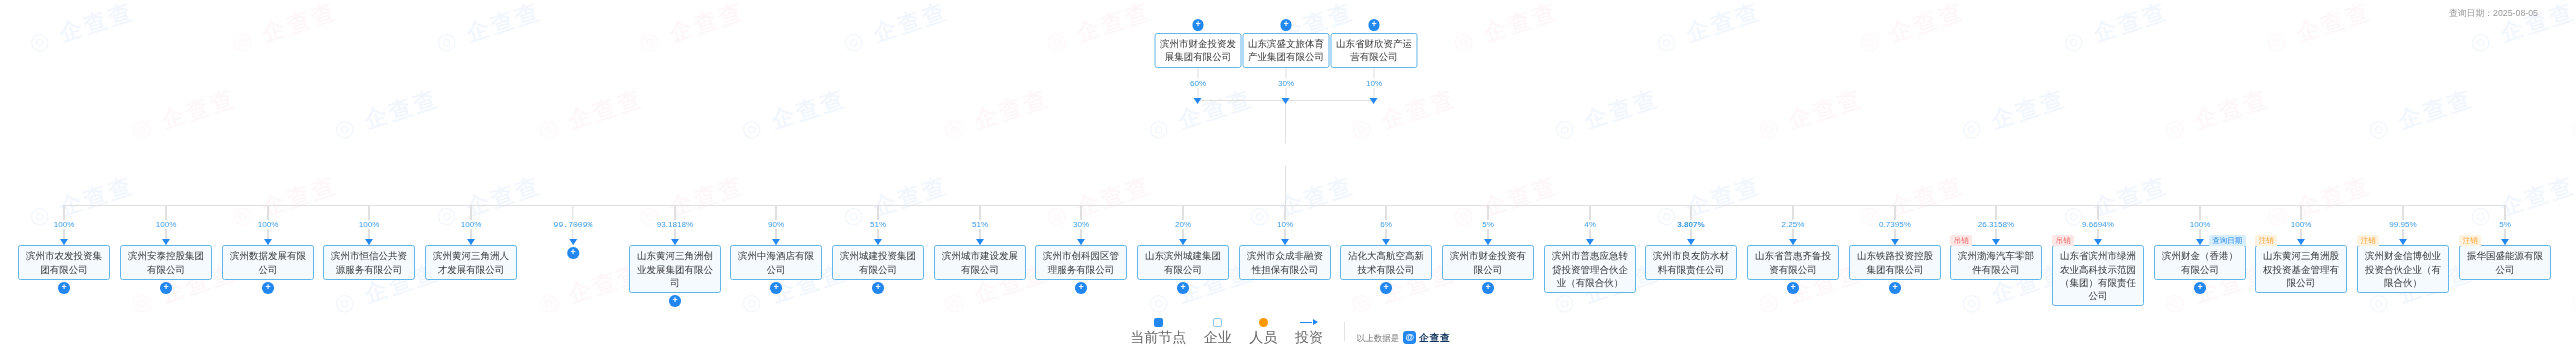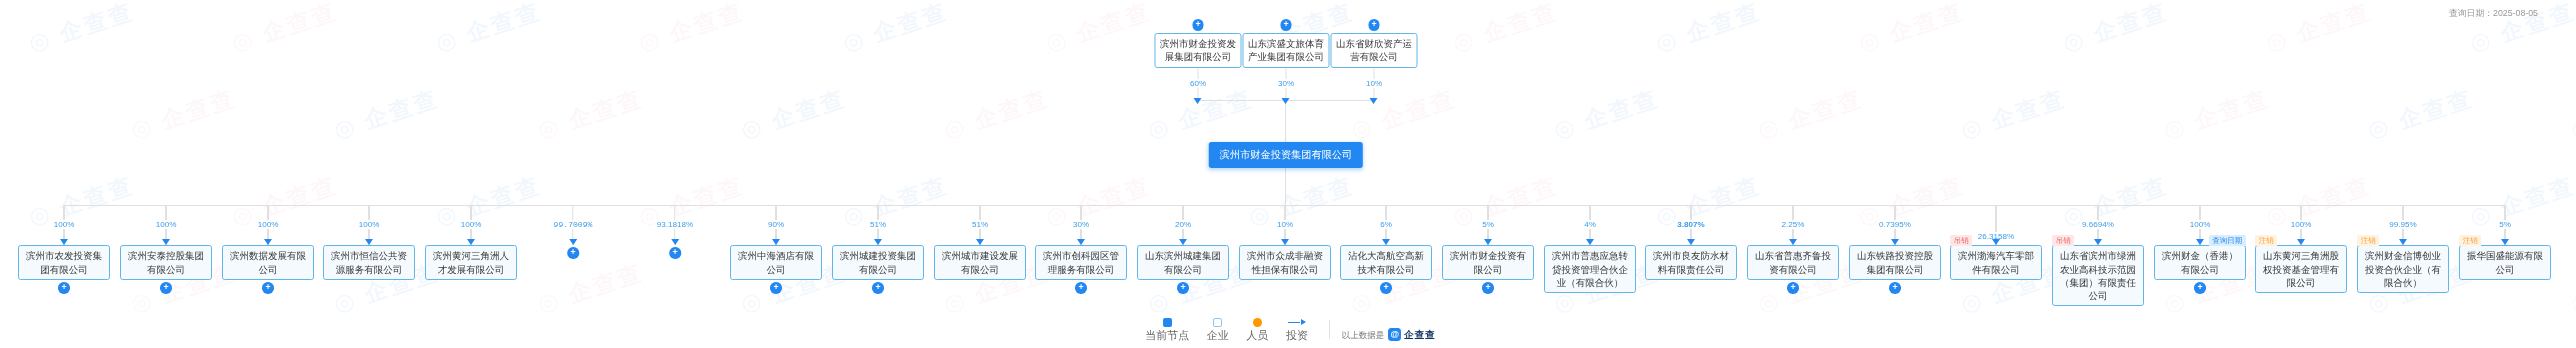--- a/index.html
+++ b/index.html
@@ -48,21 +48,21 @@
           align-items:flex-end;gap:0;z-index:3;}
   .lg-item{display:flex;flex-direction:column;align-items:center;margin:0 8.8px;}
   .lg-sym{width:8.8px;height:8.8px;margin-bottom:3.4px;}
   .lg-sym.current{background:#2287F0;border-radius:2px;}
   .lg-sym.company{background:#fff;border:0.7px solid #8CC8F0;border-radius:2px;}
   .lg-sym.person{background:#FF9800;border-radius:50%;}
   .lg-sym.invest{width:17.6px;height:8.8px;position:relative;}
   .lg-sym.invest i{position:absolute;left:0;top:4.1px;width:12.2px;height:1.4px;background:#2287F0;}
   .lg-sym.invest b{position:absolute;right:0;top:1.4px;width:0;height:0;
                    border-top:3.4px solid transparent;border-bottom:3.4px solid transparent;border-left:5.4px solid #2287F0;}
-  .lg-label{font-size:11px;color:#666;line-height:1;}
+  .lg-label{font-size:14px;color:#666;line-height:1;}
   .lg-divider{width:0.7px;height:19px;background:#E3E3E3;margin:0 12.2px;align-self:center;}
   .lg-text{font-size:8.5px;color:#777;line-height:11.5px;display:flex;align-items:flex-end;}
   .brand{display:inline-flex;align-items:center;margin:0 4.1px;}
   .brand-icon{width:13px;height:13px;border-radius:3.4px;background:#2287F0;color:#fff;font-size:8.8px;
               font-weight:bold;line-height:13px;text-align:center;margin-right:2.7px;}
   .brand-name{color:#12355F;font-weight:bold;font-size:9.8px;letter-spacing:0.7px;}
 </style>
 </head>
 <body>
 
@@ -160,21 +160,20 @@
     <div class="pbox">
           <span>山东省财欣资产运营有限公司</span>
         </div>
     <div class="stub" style="height:36px;">
       <span class="pct" style="top:11px;">10%</span>
       <span class="arrow"></span>
     </div>
   </div>
 </div>
 
-  <div class="root-node">滨州市财金投资集团有限公司</div>
 
   <div class="layer">
   <div class="node-col" style="top: 205px; left: 64px;">
     <div class="stub" style="height:40px;">
       <span class="pct" style="top:15px;">100%</span>
       <span class="arrow"></span>
     </div>
     <div class="cbox">
       
       <span>滨州市农发投资集团有限公司</span>
@@ -236,20 +235,24 @@
       <span class="arrow"></span>
     </div>
     <div class="plus bottom">+</div>
   </div>
 
   <div class="node-col" style="top: 205px; left: 675px;">
     <div class="stub" style="height:40px;">
       <span class="pct" style="top:15px;">93.1818%</span>
       <span class="arrow"></span>
     </div>
+    <div class="cbox">
+      
+      <span>山东黄河三角洲创业发展集团有限公司</span>
+    </div>
     <div class="plus bottom">+</div>
   </div>
 
   <div class="node-col" style="top: 205px; left: 776px;">
     <div class="stub" style="height:40px;">
       <span class="pct" style="top:15px;">90%</span>
       <span class="arrow"></span>
     </div>
     <div class="cbox">
       
@@ -385,21 +388,21 @@
     </div>
     <div class="cbox">
       
       <span>山东铁路投资控股集团有限公司</span>
     </div>
     <div class="plus bottom">+</div>
   </div>
 
   <div class="node-col" style="top: 205px; left: 1996px;">
     <div class="stub" style="height:40px;">
-      <span class="pct" style="top:15px;margin-top:12px;">26.3158%</span>
+      <span class="pct" style="top:15px;">26.3158%</span>
       <span class="arrow"></span>
     </div>
     <div class="cbox">
       <span class="tag revoked">吊销</span>
       <span>滨州渤海汽车零部件有限公司</span>
     </div>
 
   </div>
 
   <div class="node-col" style="top: 205px; left: 2098px;">

